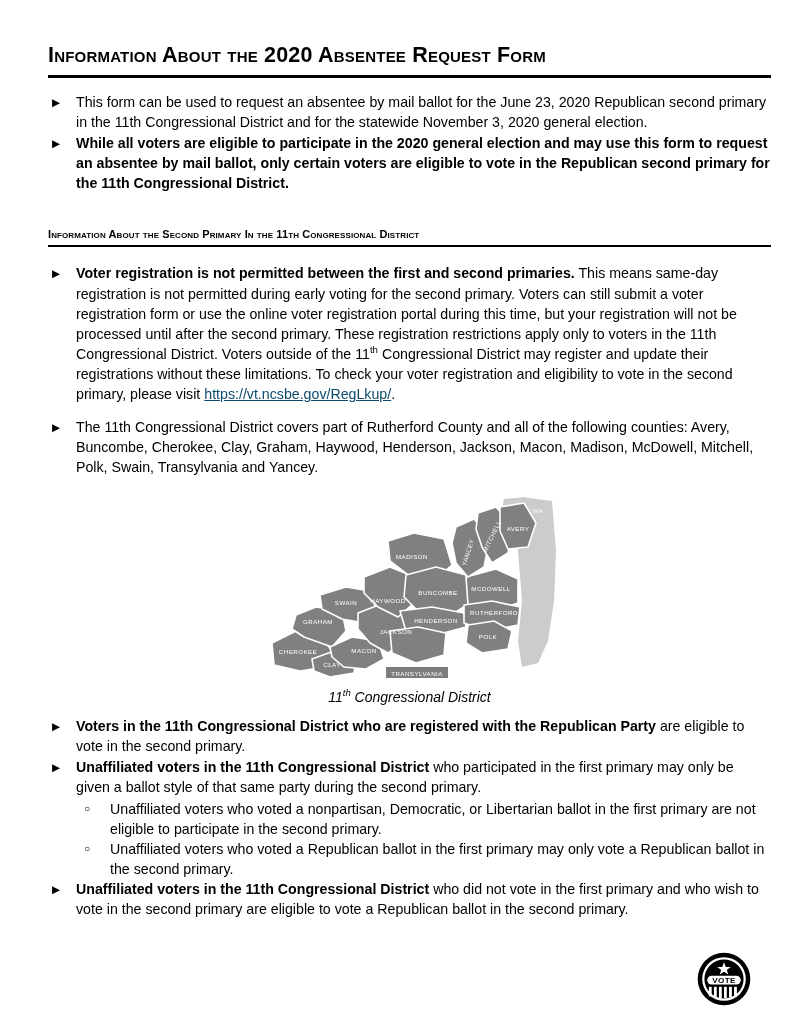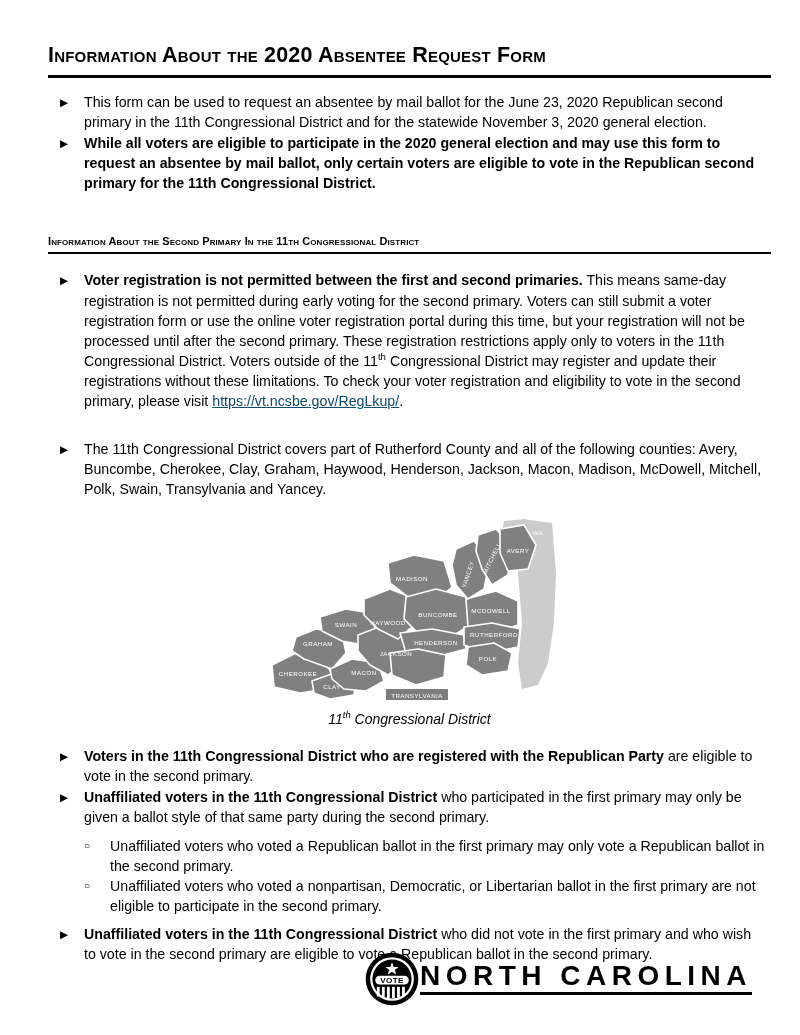--- a/index.html
+++ b/index.html
@@ -52,21 +52,21 @@
     border: 0;
     border-top: 2px solid #000;
     margin: 0 0 16px 0;
     height: 0;
   }
   .spacer-lg { height: 34px; }
 
   
   ul.bullets {
     list-style: none;
-    margin: 8px;
+    margin: 0;
     padding: 0;
   }
   ul.bullets > li {
     position: relative;
     padding-left: 28px;
     margin: 0 0 1px 0;
     font-size: 14.2px;
     line-height: 1.42;
     text-align: left;
   }
@@ -279,24 +279,24 @@
       <b>Voters in the 11th Congressional District who are registered with the Republican Party</b><span> are eligible to vote in the second primary.</span>
     </li>
     <li>
       <b>Unaffiliated voters in the 11th Congressional District</b><span> who participated in the first primary may only be given a ballot style of that same party during the second primary.</span>
     </li>
   </ul>
 
   <div class="sub-wrap">
     <ul class="sub">
       <li>
-        <span>Unaffiliated voters who voted a Republican ballot in the first primary may only vote a Republican ballot in the second primary.</span>
+        <span>Unaffiliated voters who voted a nonpartisan, Democratic, or Libertarian ballot in the first primary are not eligible to participate in the second primary.</span>
       </li>
       <li>
-        <span>Unaffiliated voters who voted a nonpartisan, Democratic, or Libertarian ballot in the first primary are not eligible to participate in the second primary.</span>
+        <span>Unaffiliated voters who voted a Republican ballot in the first primary may only vote a Republican ballot in the second primary.</span>
       </li>
     </ul>
   </div>
 
   <ul class="bullets">
     <li>
       <b>Unaffiliated voters in the 11th Congressional District</b><span> who did not vote in the first primary and who wish to vote in the second primary are eligible to vote a Republican ballot in the second primary.</span>
     </li>
   </ul>
 
@@ -311,18 +311,17 @@
       <g fill="#ffffff">
         <rect x="23" y="64" width="5" height="17"></rect>
         <rect x="32" y="64" width="5" height="19"></rect>
         <rect x="41" y="64" width="5" height="20"></rect>
         <rect x="50" y="64" width="5" height="20"></rect>
         <rect x="59" y="64" width="5" height="19"></rect>
         <rect x="68" y="64" width="5" height="17"></rect>
       </g>
     </svg>
     <div class="logo-words">
-      <div class="logo-nc">NORTH CAROLINA</div>
       <div class="logo-bar"></div>
     </div>
   </div>
 
 </div>
 
 </body></html>

